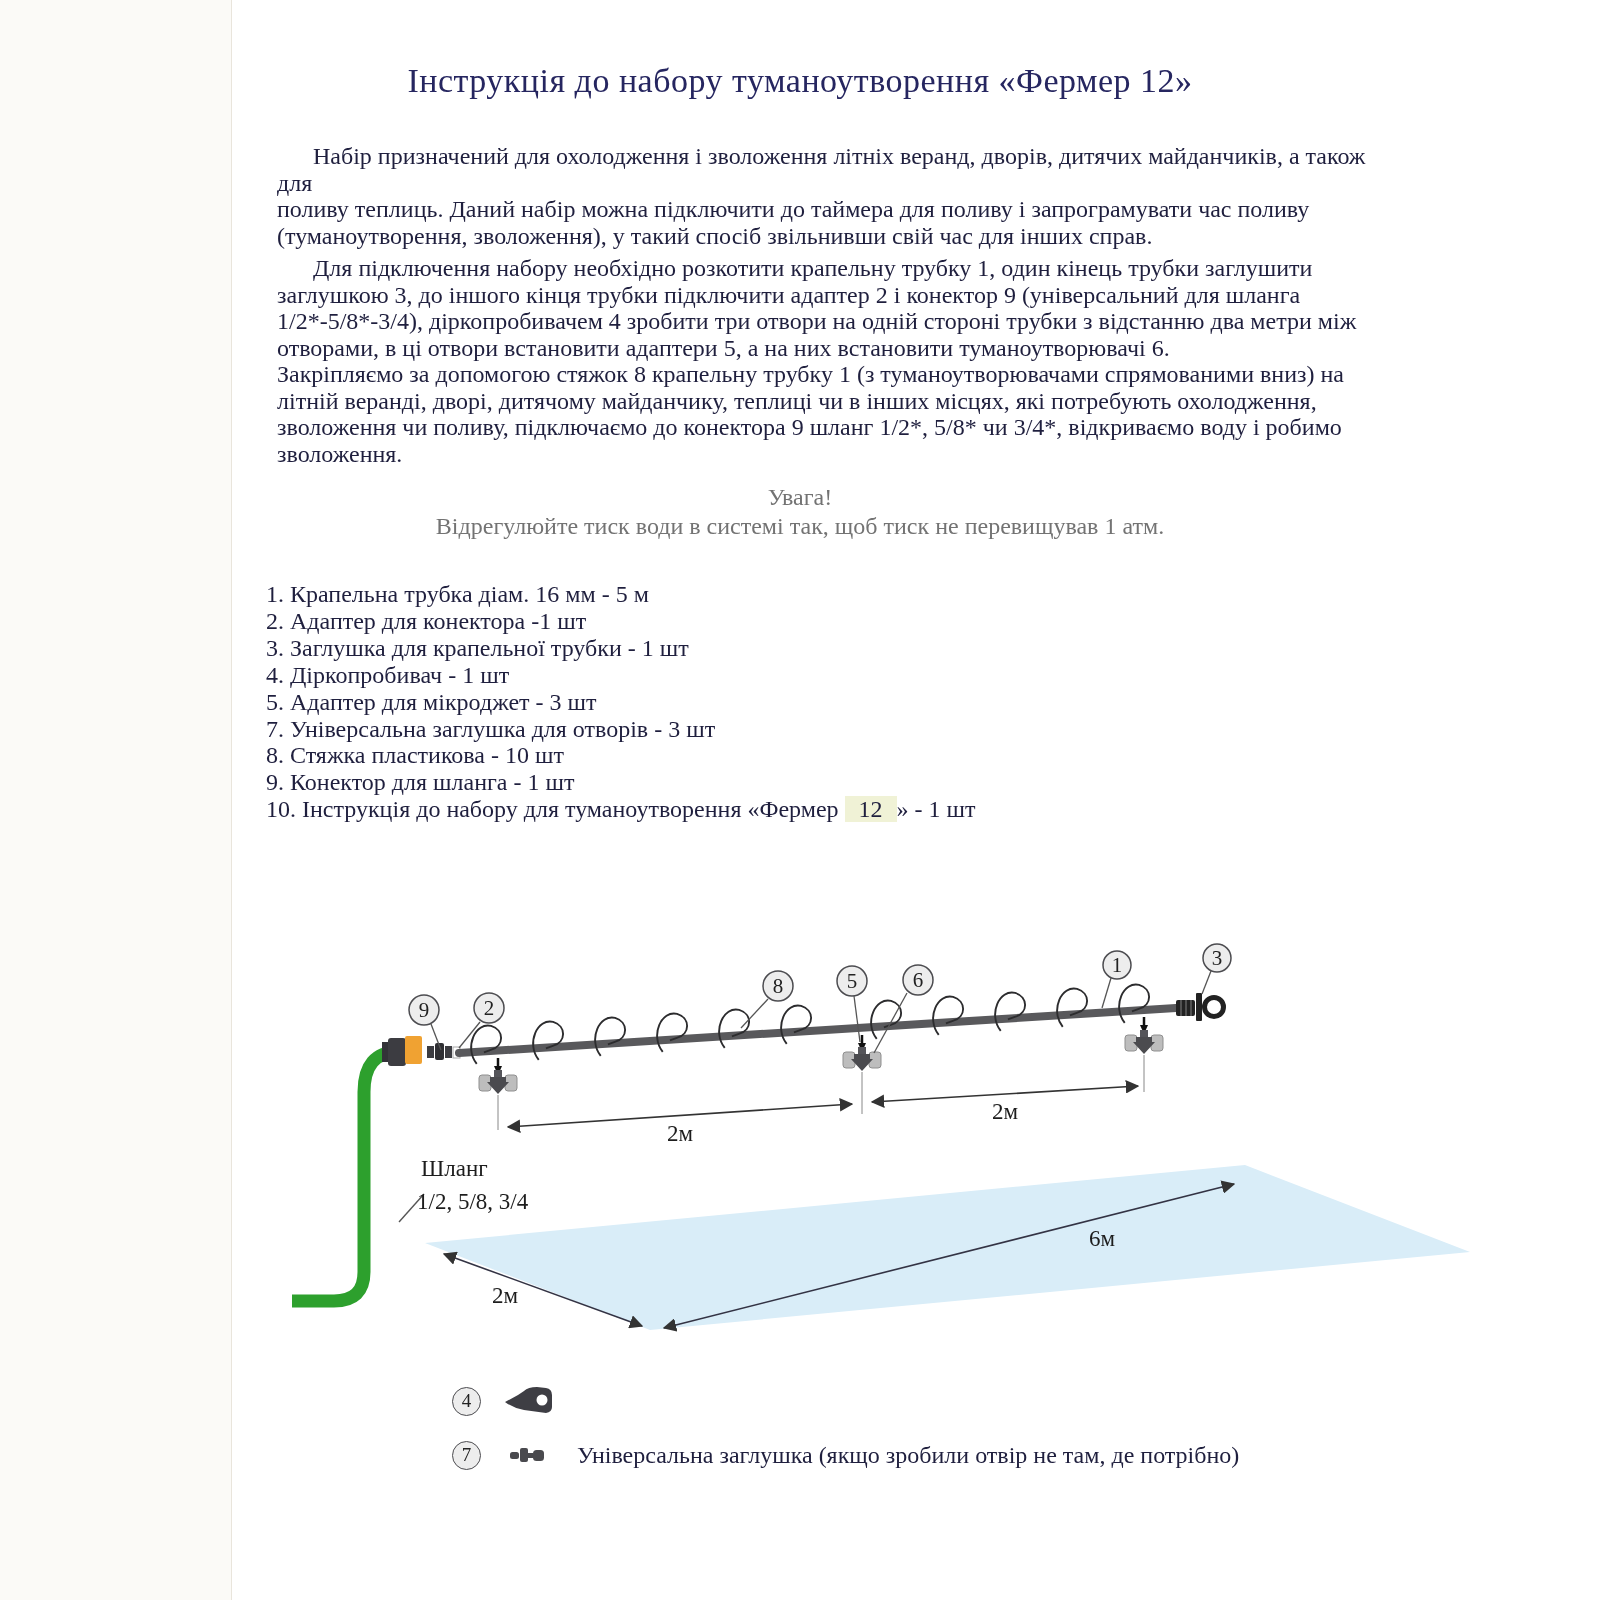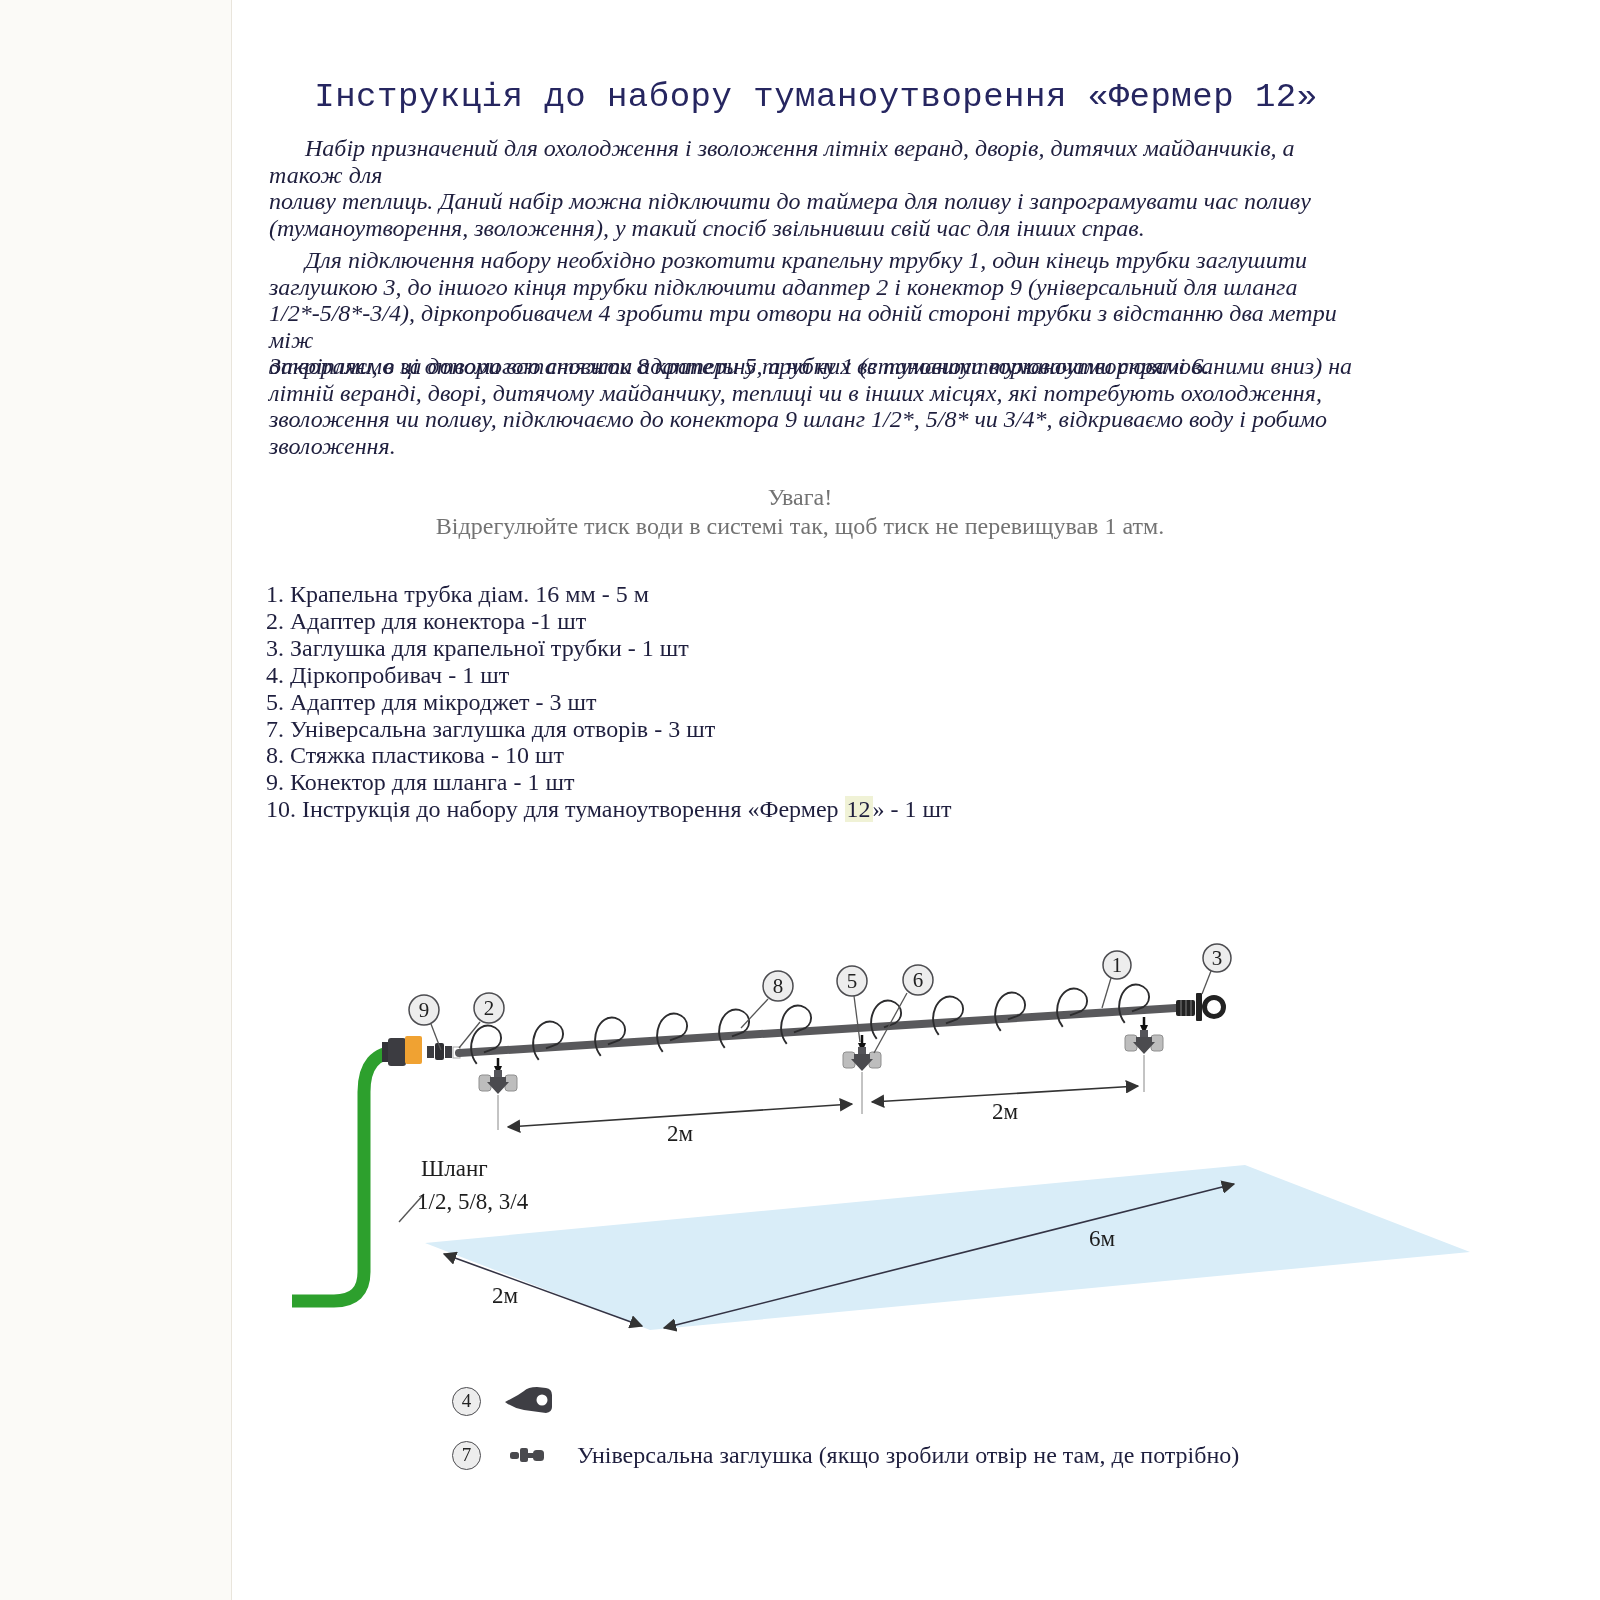--- a/index.html
+++ b/index.html
@@ -7,39 +7,39 @@
     position:relative;width:1600px;height:1600px;background:#ffffff;
     font-family:"Liberation Serif","DejaVu Serif",serif;overflow:hidden;
   }
   .margin-strip{
     position:absolute;left:0;top:0;width:231px;height:1600px;
     background:#fbfaf7;border-right:1px solid #e9e5dc;
   }
   .page-title{
     position:absolute;left:265px;top:62px;width:1070px;
     font-size:34px;font-weight:400;color:#262660;text-align:center;
-    margin:16px;letter-spacing:.5px;font-family:Liberation Mono, monospace;
+    margin:0;letter-spacing:.5px;
   }
   .para{
-    position:absolute;left:265px;width:1095px;margin:4px;
+    position:absolute;left:265px;width:1095px;margin:12px;
     font-size:24px;line-height:26.6px;color:#1f1f3e;
-    white-space:pre-line;text-align:left;font-style:italic;
+    white-space:pre-line;text-align:left;
   }
   .indent{text-indent:36px;}
   .p-intro{top:131px;}
   .p-setup1{top:243px;}
   .p-setup2{top:349px;}
   .warning{
     position:absolute;left:265px;top:483px;width:1070px;text-align:center;
     color:#737373;font-size:24px;line-height:29px;
   }
   .parts-list{position:absolute;left:266px;top:564px;width:1100px;
     font-size:24px;line-height:26.9px;color:#1f1f3e;margin-top:17px;}
   .parts-list div{white-space:pre;}
-  .hl-12{background:#f0f2d6;padding:0 2px;}
+  .hl-12{background:#f0f2d6;padding:0 14px;}
   .diagram-svg{position:absolute;left:280px;top:915px;}
   .legend-row{
     position:absolute;left:452px;height:30px;display:flex;align-items:center;
     color:#1f1f3e;font-size:24px;
   }
   .legend-row.r1{top:1386px;}
   .legend-row.r2{top:1440px;}
   .legend-circle{
     width:27px;height:27px;border-radius:50%;background:#ededed;
     border:1.5px solid #4c4c50;display:flex;align-items:center;justify-content:center;

